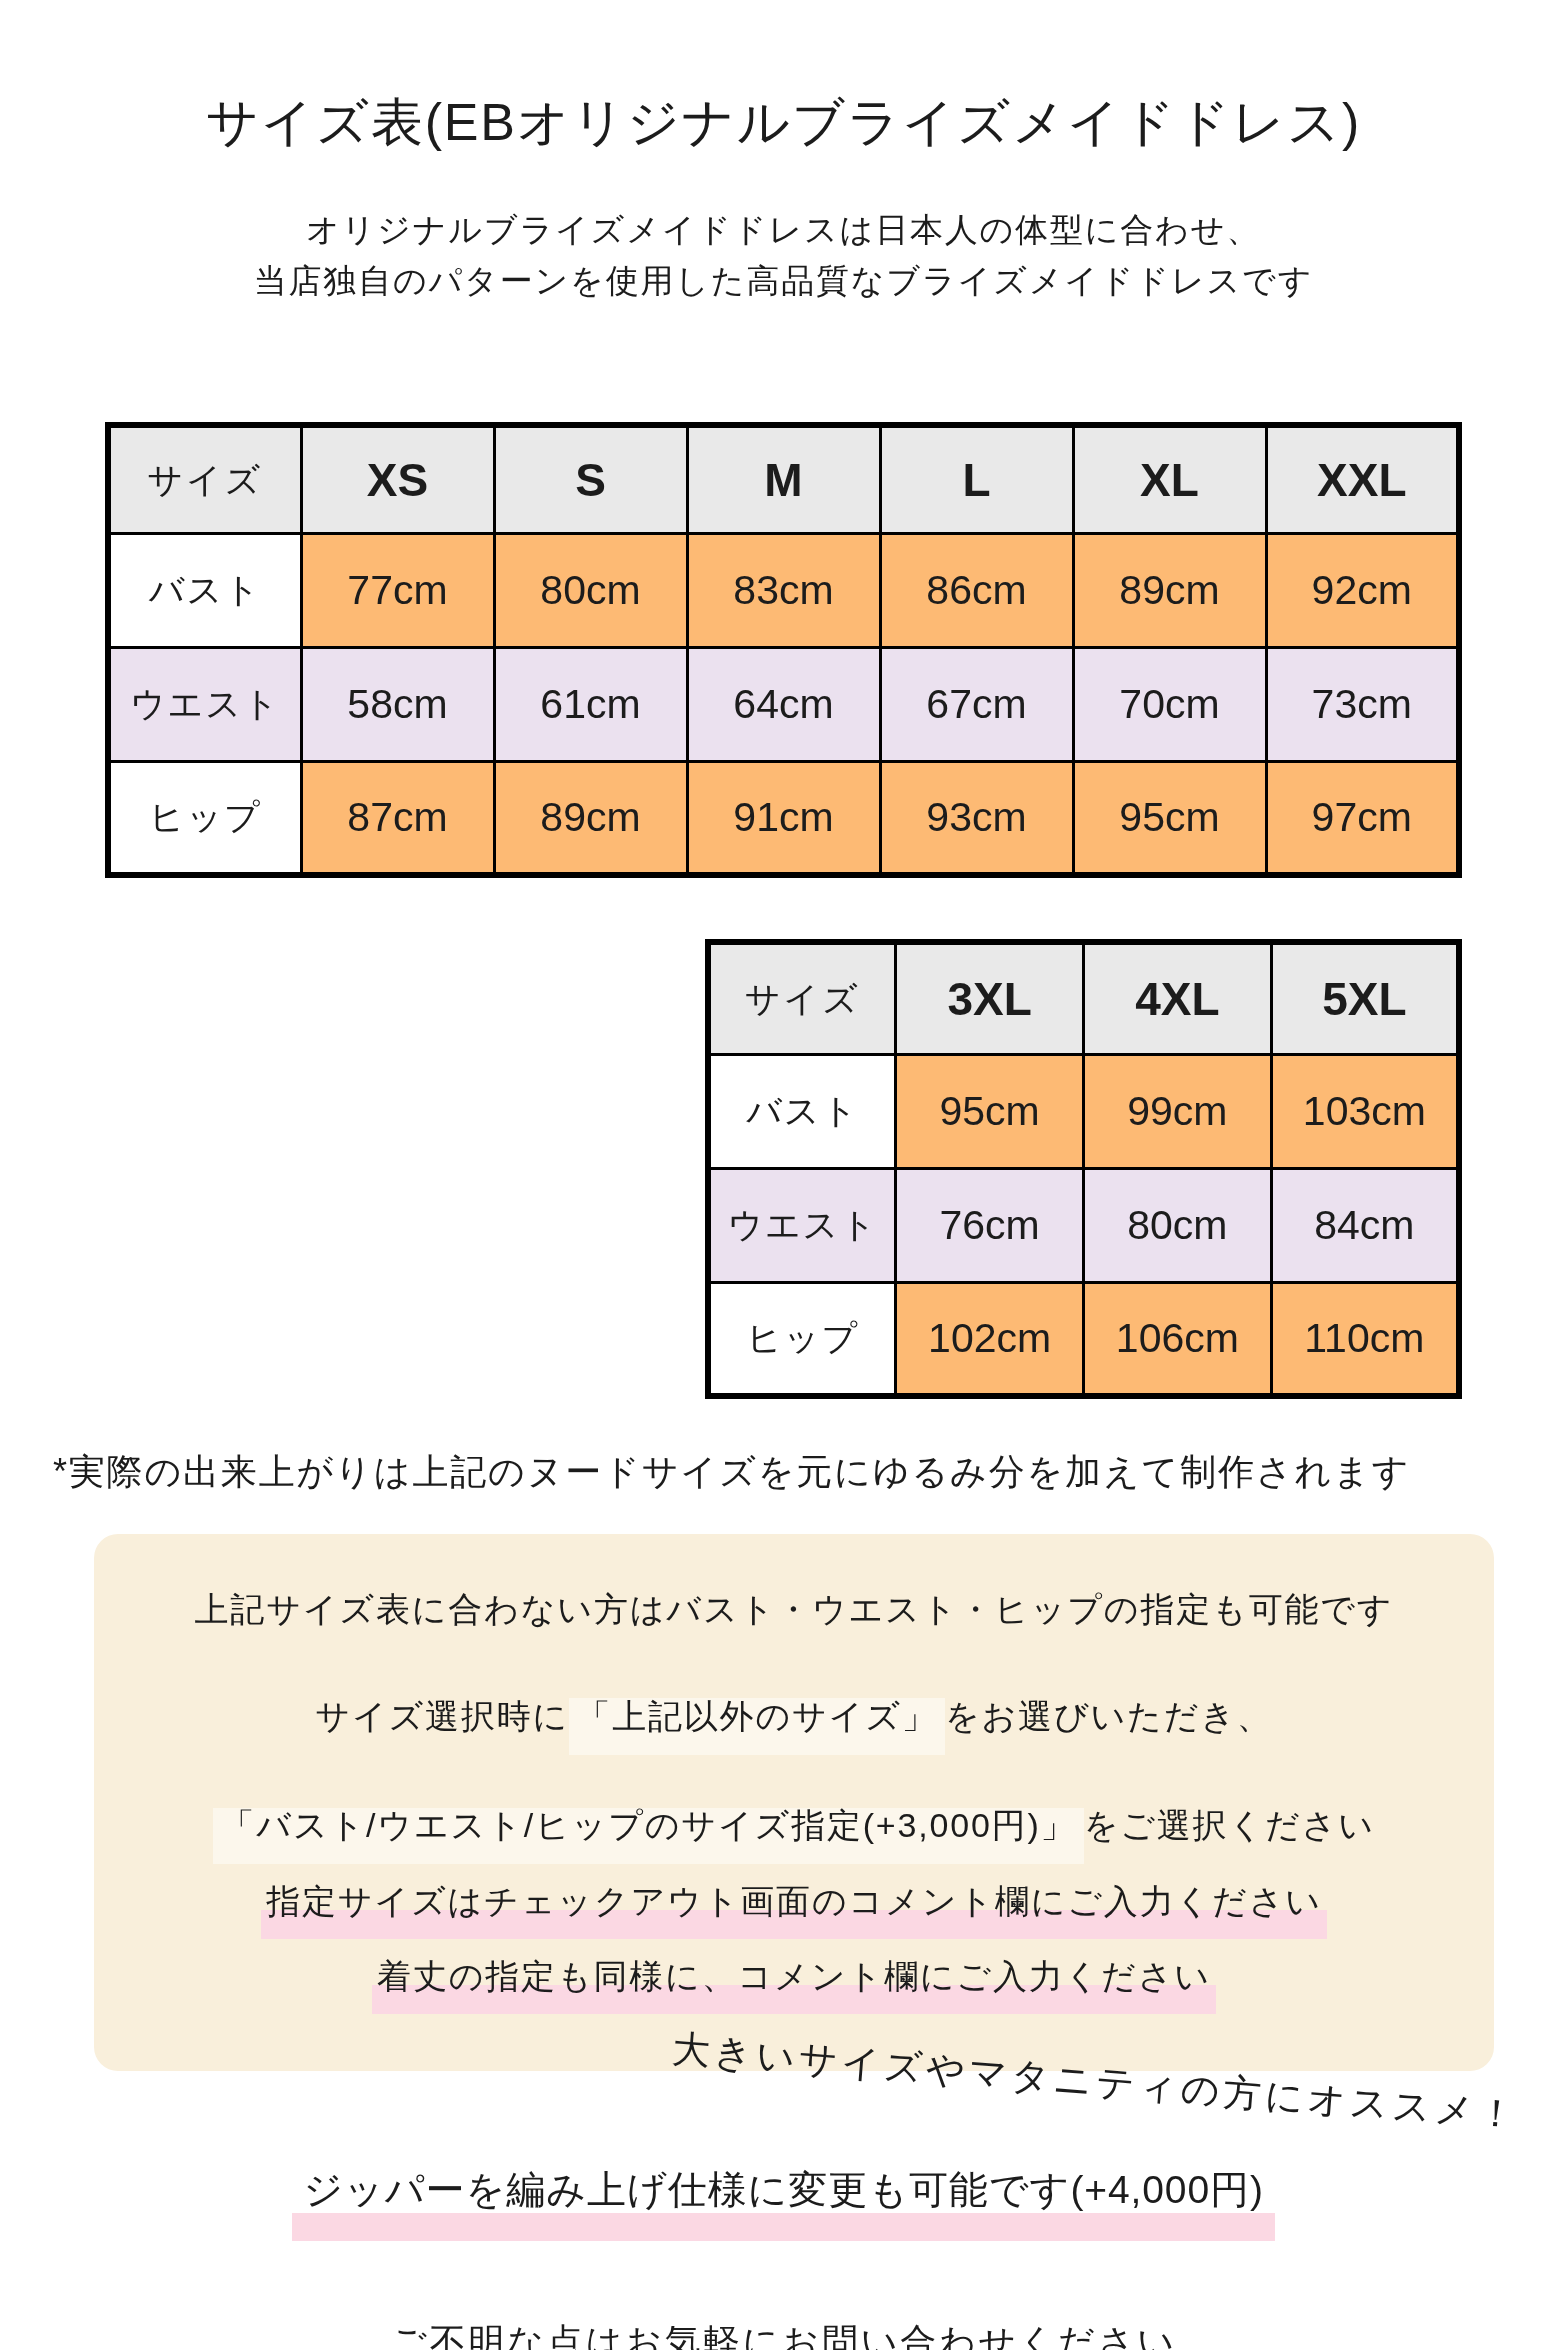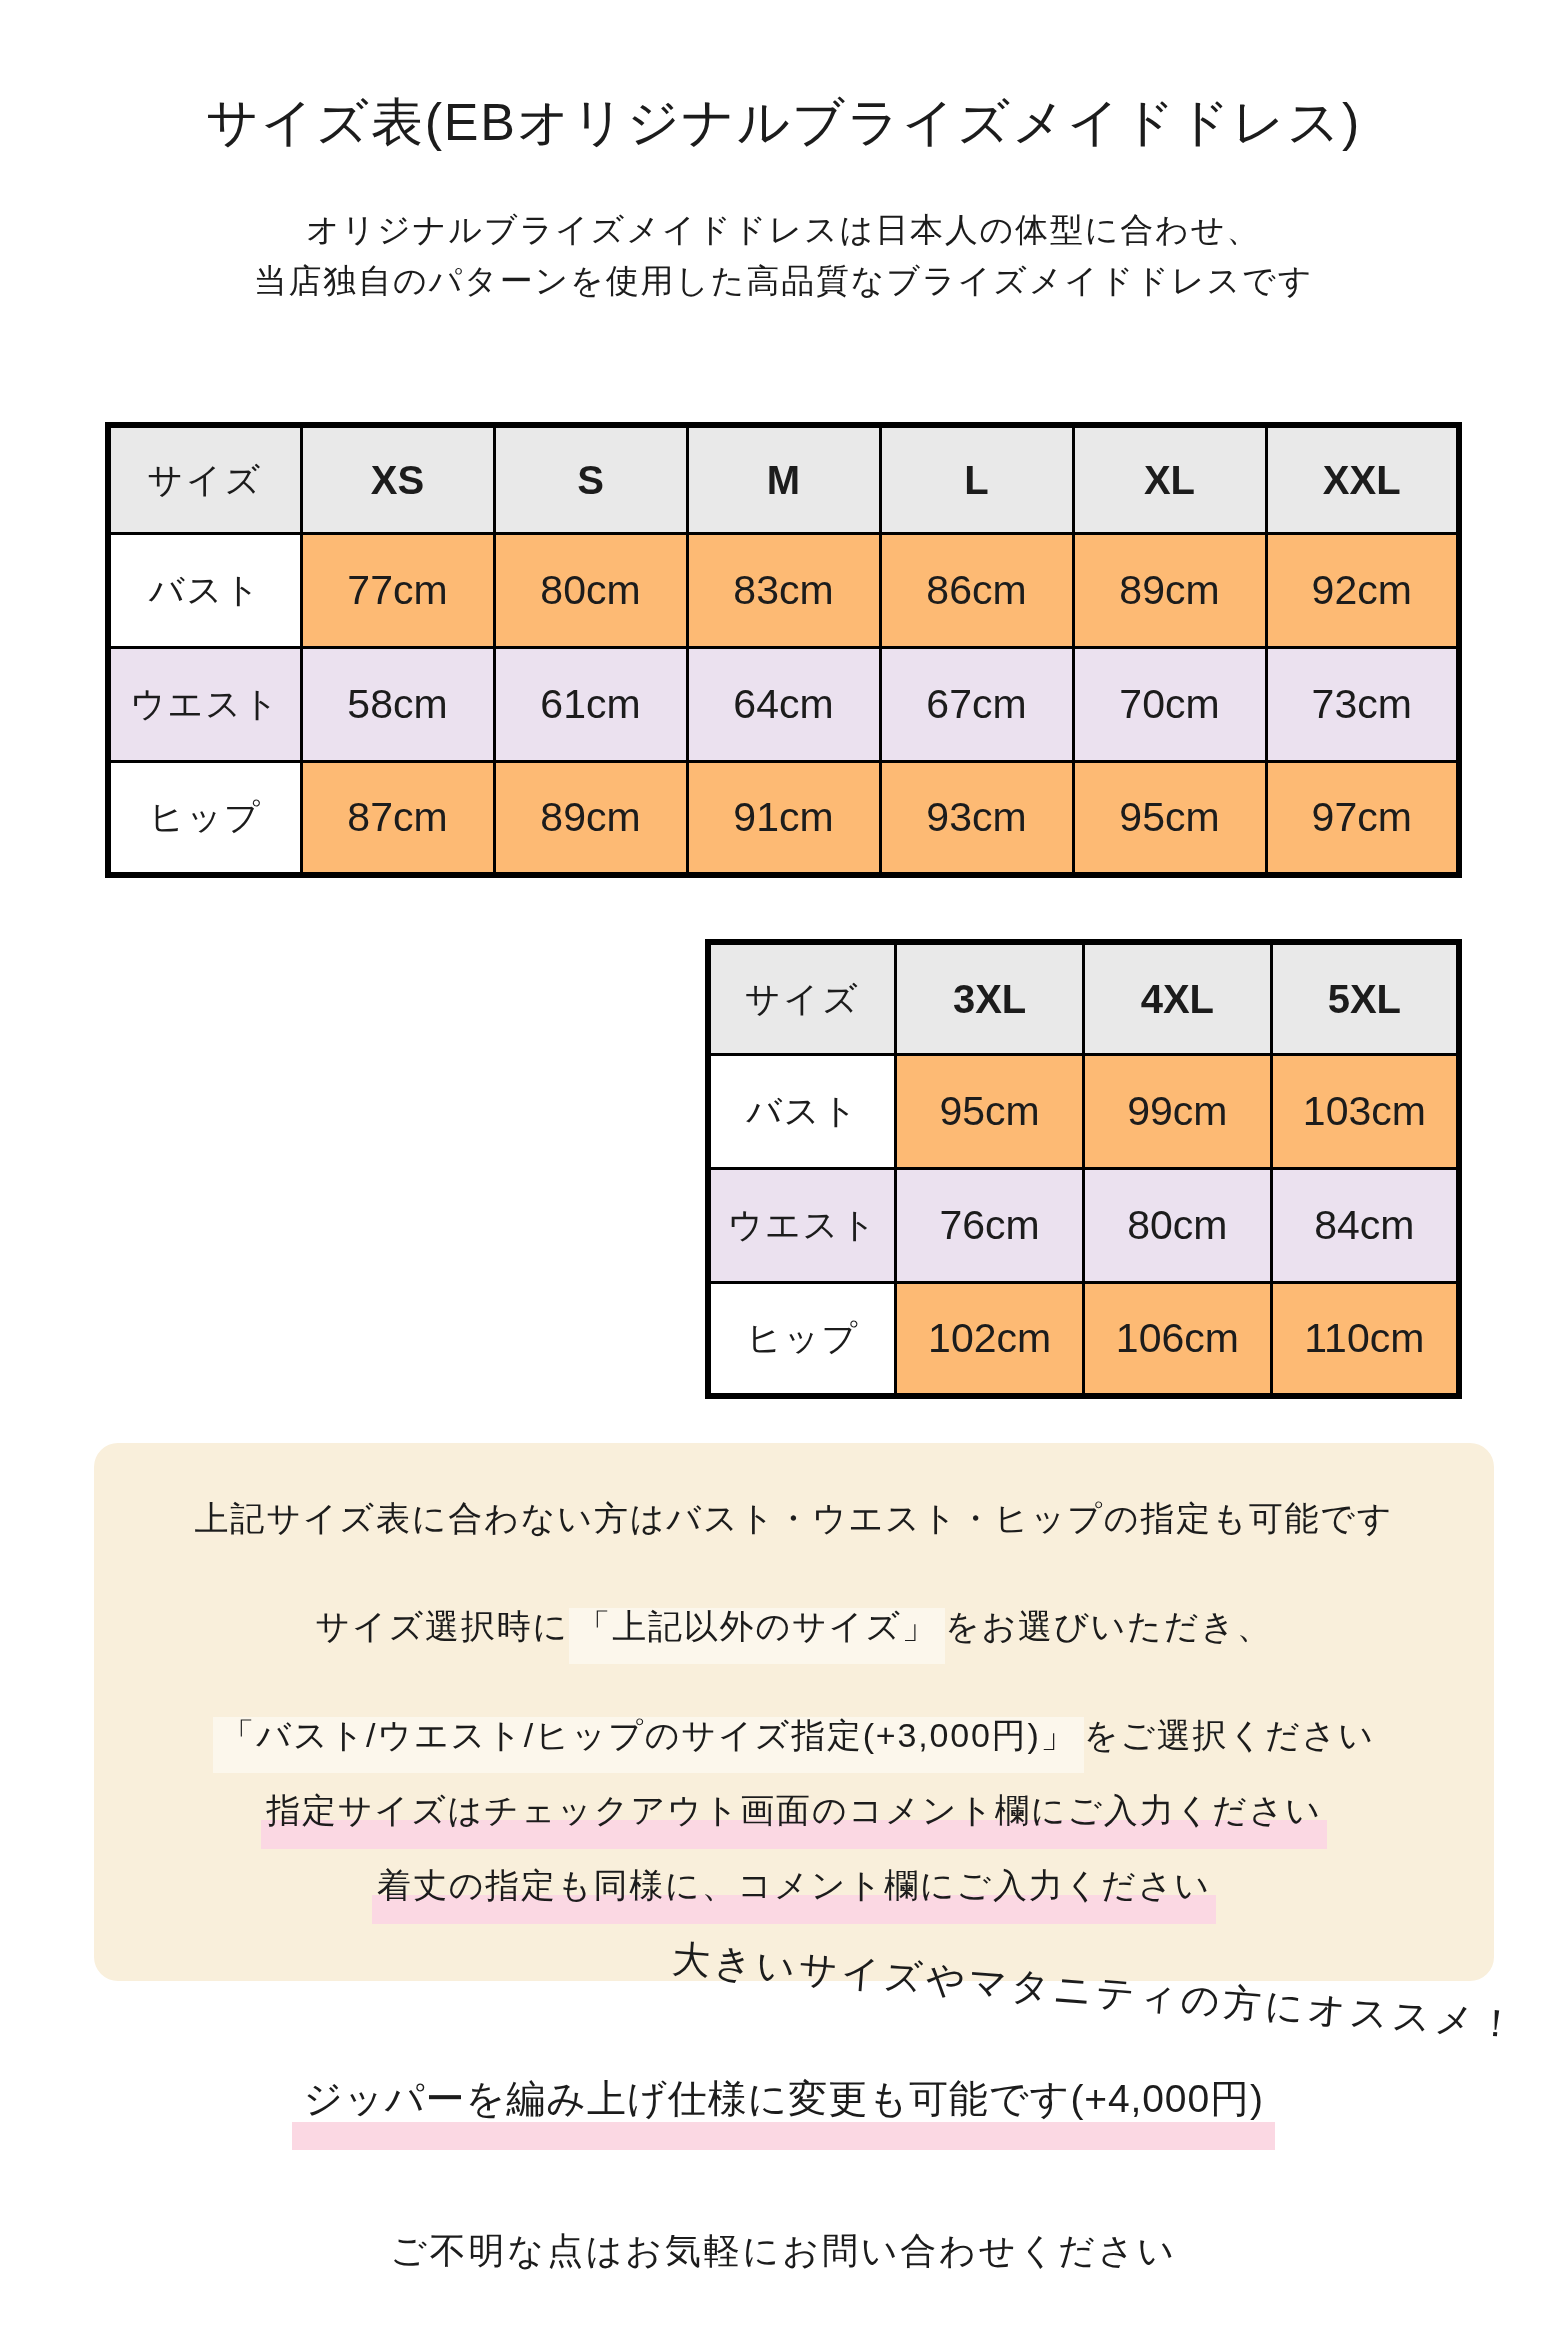--- a/index.html
+++ b/index.html
@@ -18,21 +18,21 @@
   }
   .subtitle{
     margin-top:46px;text-align:center;font-size:33px;line-height:1.55;
     font-weight:400;letter-spacing:1.8px;
   }
   table{border-collapse:collapse;table-layout:fixed;}
   th,td{border:3.7px solid var(--border);text-align:center;vertical-align:middle;padding:0;}
   table{border:6.4px solid var(--border);}
   #table-main{width:1357px;margin:116px 0 0 105px;}
   #table-plus{width:757px;margin:61px 0 0 705px;}
-  thead th{background:var(--gray);font-size:40px;font-weight:700;height:108px;}
+  thead th{background:var(--gray);font-size:46px;font-weight:700;height:108px;}
   thead th.corner{font-size:35px;font-weight:400;letter-spacing:2.8px;}
   tbody tr{height:114px;}
   tbody th.rowlabel{font-size:35px;font-weight:400;letter-spacing:1.8px;background:#ffffff;}
   tbody td{font-size:41px;font-weight:400;background:#fdba74;}
   tbody tr.hl th.rowlabel, tbody tr.hl td{background:var(--lavender);}
   #table-plus thead th{height:112px;}
   .notes{margin:44px 0 0 53px;font-size:36px;line-height:1.6;letter-spacing:1.8px;}
   .custom-box{
     width:1400px;margin:33px 0 0 94px;background:var(--beige);
     padding:53px 18.4px 42px;text-align:center;border-radius:24px;
@@ -140,20 +140,21 @@
       <tr>
         <th class="rowlabel">ヒップ</th>
         <td>102cm</td>
         <td>106cm</td>
         <td>110cm</td>
       </tr>
     </tbody>
   </table>
 
 <div class="notes">
+  <div>*実際の出来上がりは上記のヌードサイズを元にゆるみ分を加えて制作されます</div>
 </div>
 
 <div class="custom-box" id="custom-box">
     <div class="custom-line"><span class="mk-plain">上記サイズ表に合わない方はバスト・ウエスト・ヒップの指定も可能です</span></div>
     <div class="custom-line"><span class="mk-plain">サイズ選択時に</span><span class="mk-white">「上記以外のサイズ」</span><span class="mk-plain">をお選びいただき、</span></div>
     <div class="custom-line"><span class="mk-white">「バスト/ウエスト/ヒップのサイズ指定(+3,000円)」</span><span class="mk-plain">をご選択ください</span></div>
     <div class="custom-line"><span class="mk-pink">指定サイズはチェックアウト画面のコメント欄にご入力ください</span></div>
     <div class="custom-line"><span class="mk-pink">着丈の指定も同様に、コメント欄にご入力ください</span></div>
   </div>
 

